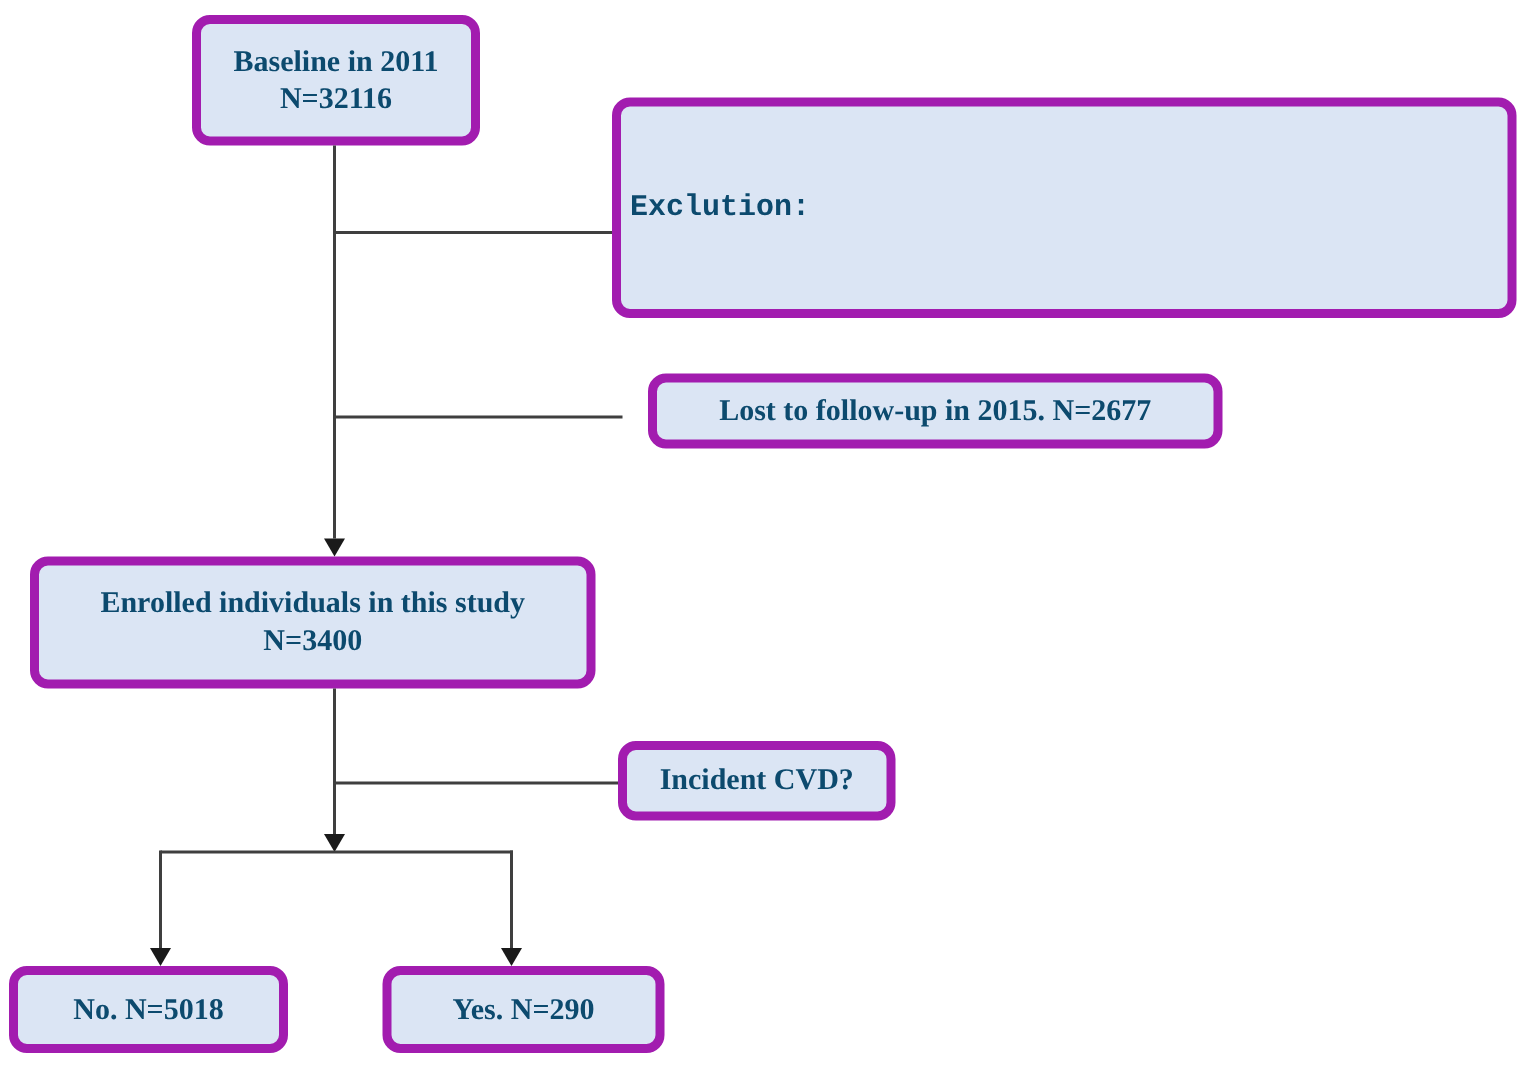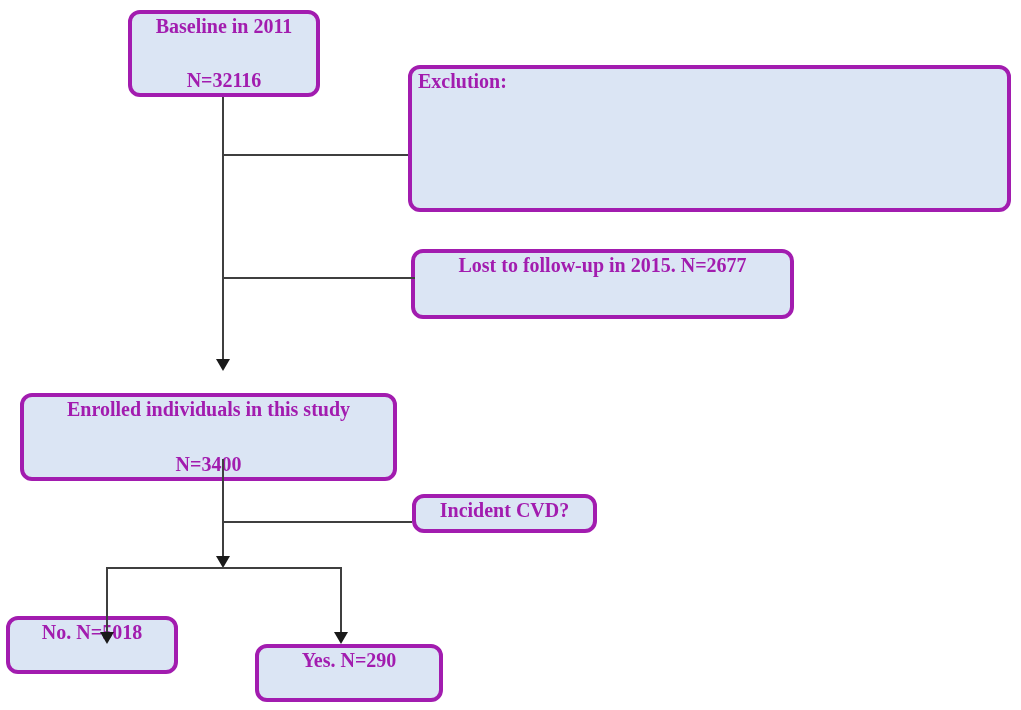--- a/index.html
+++ b/index.html
@@ -11,28 +11,28 @@
     position: relative;
     width: 1021px;
     height: 710px;
     background: #ffffff;
     font-family: "Liberation Serif", "DejaVu Serif", serif;
     overflow: hidden;
   }
   .box {
     position: absolute;
     background: #dbe5f4;
-    border: 4px solid #a21caf;
+    border: 6px solid #a21caf;
     border-radius: 12px;
     box-sizing: border-box;
     display: flex;
     flex-direction: column;
-    justify-content: space-between;
+    justify-content: center;
     align-items: center;
-    color: #a21caf;
+    color: #0c4a6e;
     font-weight: bold;
     font-size: 20px;
     line-height: 25px;
     text-align: center;
   }
   .box.left-align {
     align-items: flex-start;
     text-align: left;
     padding: 0 8px 0 6px;
   }
@@ -54,38 +54,38 @@
 </head>
 <body>
 
 <div id="canvas">
 
   <div class="box" style="left:128px; top:10px; width:192px; height:87px;">
     <div>Baseline in 2011</div>
     <div>N=32116</div>
   </div>
 
-  <div class="box left-align" style="left:408px; top:65px; width:603px; height:147px;">
+  <div class="box left-align" style="left:408px; top:65px; width:603px; height:147px;font-family:Liberation Mono, monospace;">
     <div>Exclution:</div>
   </div>
 
-  <div class="box" style="left:411px; top:249px; width:383px; height:70px;">
+  <div class="box" style="left:432px; top:249px; width:383px; height:50px;">
     <div>Lost to follow-up in 2015. N=2677</div>
   </div>
 
-  <div class="box" style="left:20px; top:371px; width:377px; height:88px;margin-top:22px;">
+  <div class="box" style="left:20px; top:371px; width:377px; height:88px;">
     <div>Enrolled individuals in this study</div>
     <div>N=3400</div>
   </div>
 
-  <div class="box" style="left:412px; top:494px; width:185px; height:39px;">
+  <div class="box" style="left:412px; top:494px; width:185px; height:53px;">
     <div>Incident CVD?</div>
   </div>
 
-  <div class="box" style="left:6px; top:616px; width:172px; height:58px;">
+  <div class="box" style="left:6px; top:644px; width:186px; height:58px;">
     <div>No. N=5018</div>
   </div>
 
   <div class="box" style="left:255px; top:644px; width:188px; height:58px;">
     <div>Yes. N=290</div>
   </div>
 
   <div class="vline" style="left:222px; top:97px; height:262px;"></div>
   <div class="arrow-down" style="left:216px; top:359px;"></div>
 

